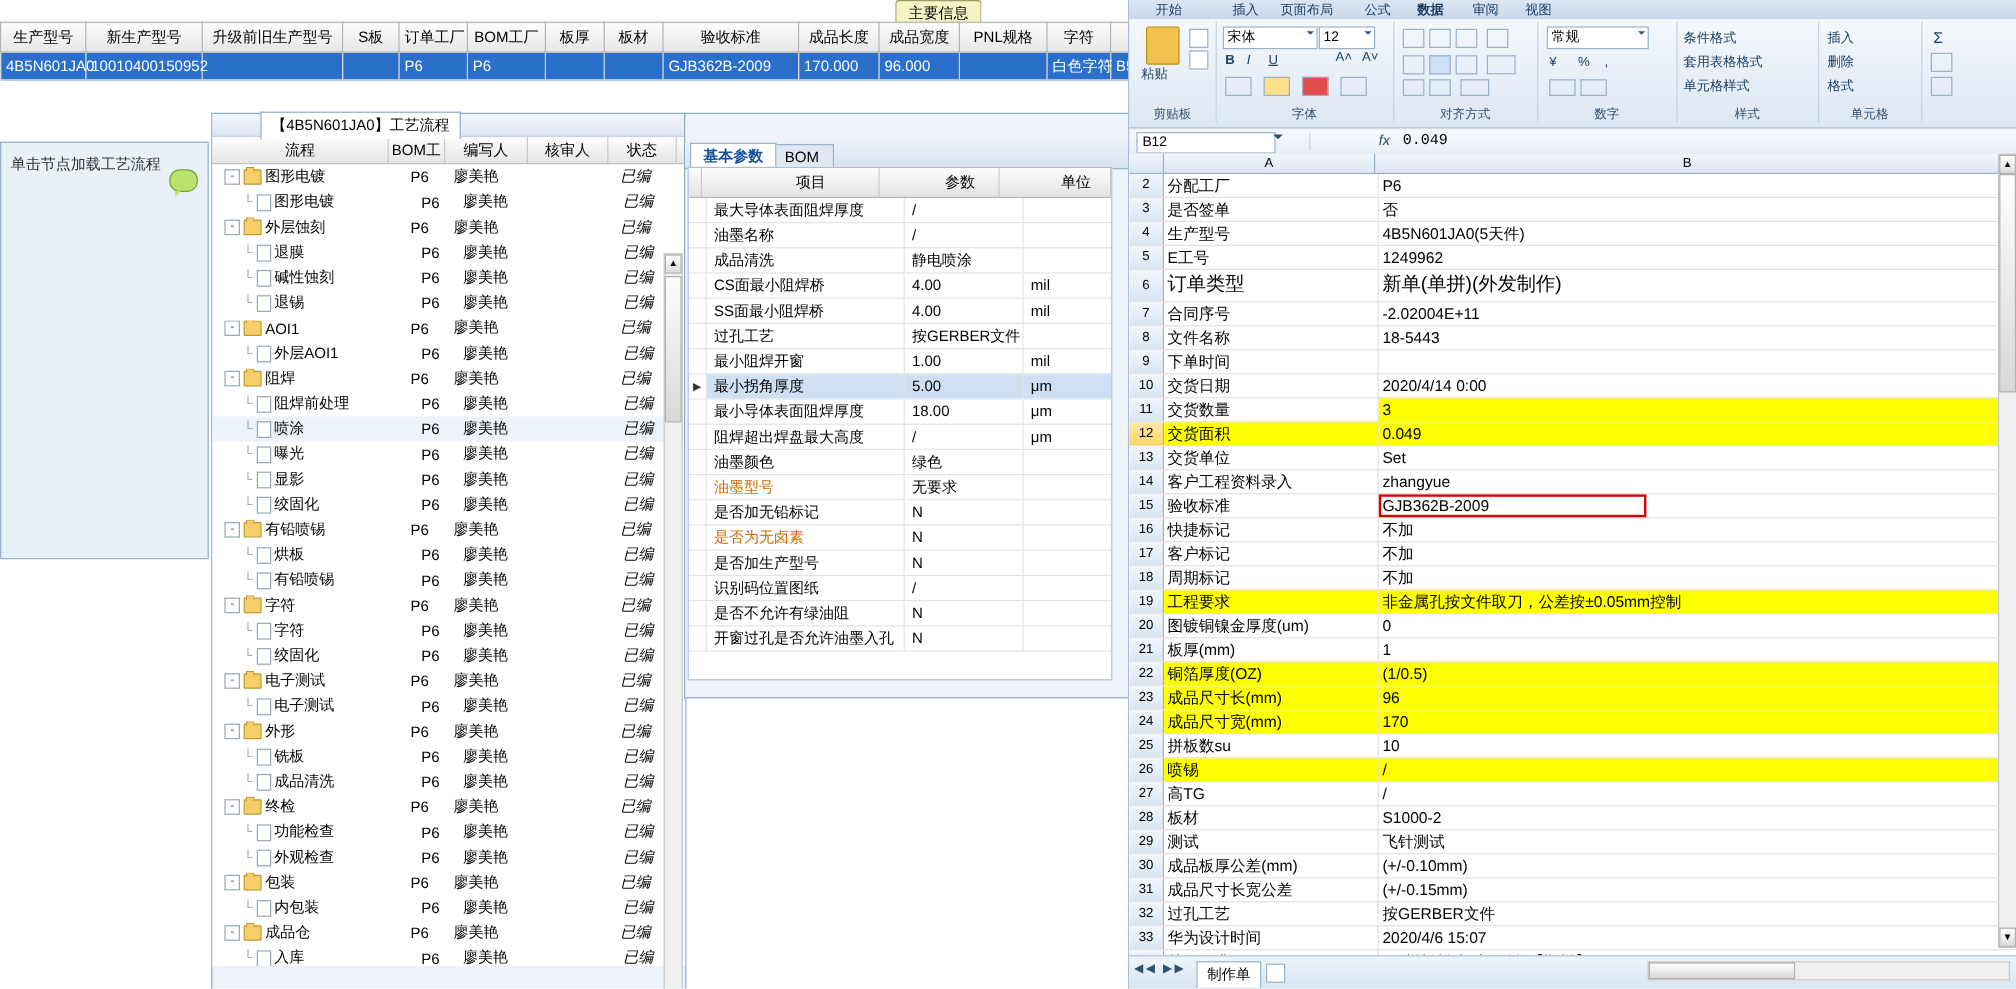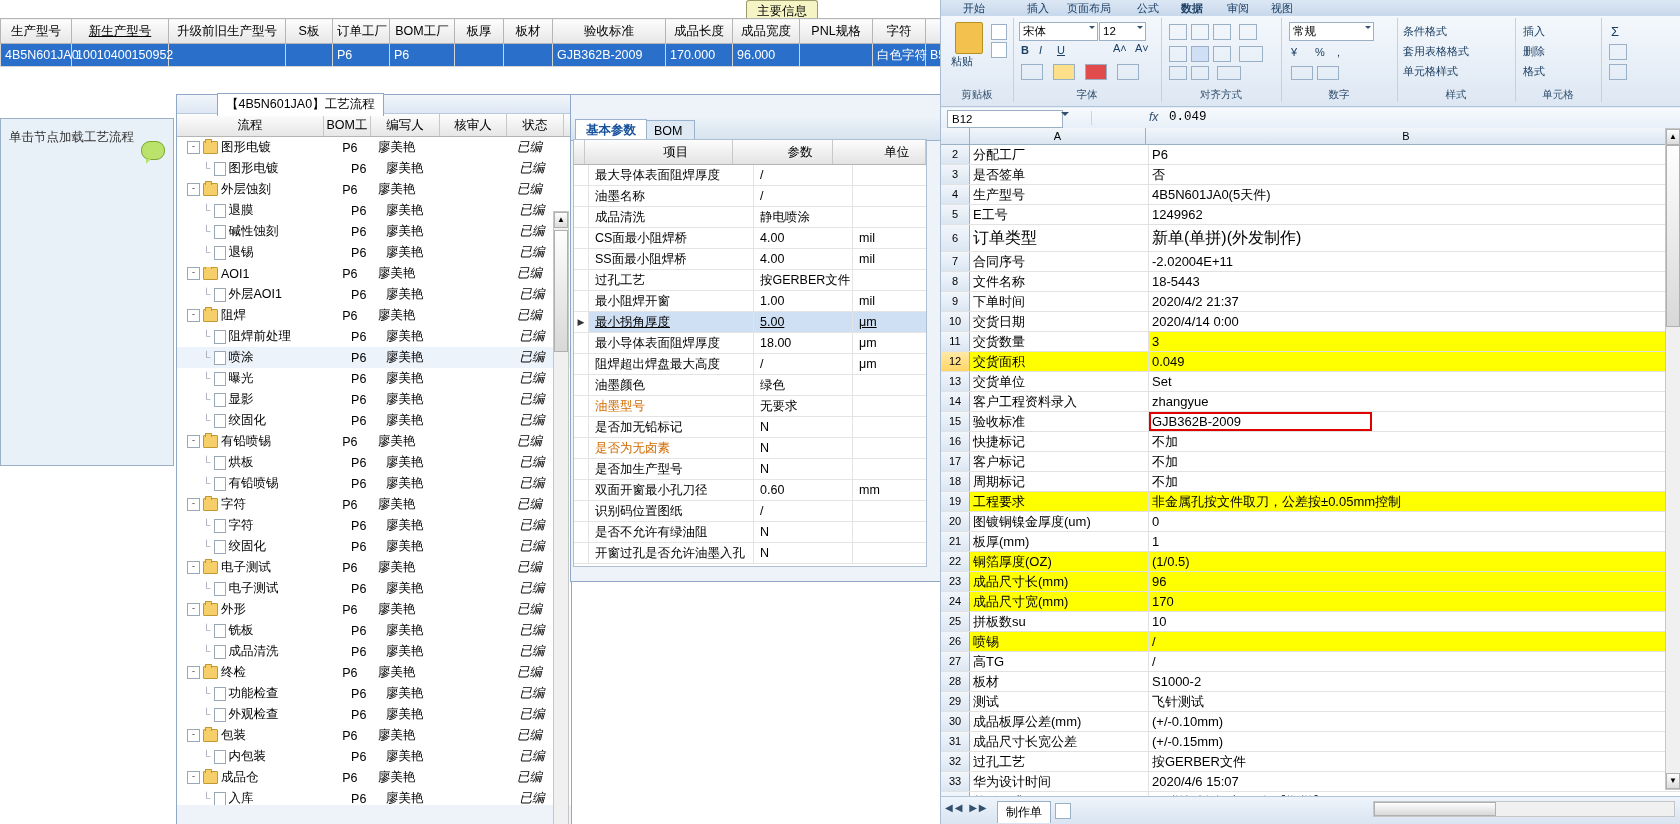--- a/index.html
+++ b/index.html
@@ -48,21 +48,21 @@
   .dtab.active{background:#fff;color:#15509b;font-weight:bold;}
   .dsub{position:absolute;left:4px;top:24px;padding:2px 10px;background:#fff;border:1px solid #9bb2cc;border-bottom:none;font-size:12.5px;font-weight:bold;color:#15509b;}
   .dgrid{position:absolute;left:2px;top:44px;width:352px;height:426px;background:#fff;border:1px solid #aebfd2;overflow:hidden;}
   .dhead{display:flex;background:linear-gradient(#fdfdfd,#e3e3e3);border-bottom:1px solid #b5b5b5;height:24px;gap:35px;}
   .dhead div{border-right:1px solid #c8c8c8;line-height:24px;text-align:center;font-size:12.5px;}
   .dr{display:flex;height:20px;border-bottom:1px solid #e4e4e4;font-size:12.5px;align-items:center;}
   .dc0{width:14px;text-align:center;color:#333;font-size:9px;border-right:1px solid #e4e4e4;height:20px;line-height:20px;flex:none;}
   .dc1{width:158px;padding-left:6px;border-right:1px solid #e4e4e4;height:20px;line-height:20px;overflow:hidden;white-space:nowrap;flex:none;}
   .dc2{width:92px;padding-left:6px;border-right:1px solid #e4e4e4;height:20px;line-height:20px;flex:none;}
   .dc3{width:80px;padding-left:6px;height:20px;line-height:20px;flex:none;}
-  .dr.sel .dc1,.dr.sel .dc2,.dr.sel .dc3{background:#cfe0f5;text-decoration:underline;}
+  .dr.sel .dc1,.dr.sel .dc2,.dr.sel .dc3{background:#cfe0f5;}
   .orange{color:#d06a00;}
   .dotsgrip{position:absolute;left:248px;top:86px;font-size:11px;letter-spacing:2px;color:#8aa0b8;}
   
   .excel{position:absolute;left:940px;top:0;width:740px;height:824px;background:#e8eef6;overflow:hidden;border-left:1px solid #a9bcd3;}
   .ribbontabs{position:absolute;left:0;top:0;width:740px;height:16px;background:linear-gradient(#dce7f4,#c7d8ec);font-size:11px;}
   .rt{position:absolute;top:1px;color:#1c3f63;}
   .ribbon{position:absolute;left:0;top:16px;width:740px;height:90px;background:linear-gradient(#f4f8fc,#dde7f3);border-bottom:1px solid #b2c4d8;}
   .grp{position:absolute;top:2px;height:84px;border-right:1px solid #c3d2e2;}
   .grplabel{position:absolute;bottom:0;width:100%;text-align:center;font-size:10.5px;color:#33506e;}
   .fbox{border:1px solid #9ab0c7;background:#fff;font-size:11.5px;height:17px;line-height:17px;padding-left:3px;position:absolute;}
@@ -98,21 +98,21 @@
 
 <div class="app">
 
   <div class="tabbadge">主要信息</div>
 
   <div class="topgrid">
     <table class="g" id="topTable" style="width:940px">
       <thead>
           <tr id="topHead">
             <th style="width: 62px;">生产型号</th>
-            <th style="width: 88px; text-decoration: underline;">新生产型号</th>
+            <th style="width: 88px;">新生产型号</th>
             <th style="width: 108px;">升级前旧生产型号</th>
             <th style="width: 38px;">S板</th>
             <th style="width: 48px;">订单工厂</th>
             <th style="width: 56px;">BOM工厂</th>
             <th style="width: 40px;">板厚</th>
             <th style="width: 40px;">板材</th>
             <th style="width: 104px;">验收标准</th>
             <th style="width: 58px;">成品长度</th>
             <th style="width: 58px;">成品宽度</th>
             <th style="width: 64px; text-align: center;">PNL规格</th>
@@ -618,26 +618,20 @@
             <div class="dc3"></div>
           </div>
           <div class="dr">
             <div class="dc0"></div>
             <div class="dc1">是否加生产型号</div>
             <div class="dc2">N</div>
             <div class="dc3"></div>
           </div>
           <div class="dr">
             <div class="dc0"></div>
-            <div class="dc1">双面开窗最小孔刀径</div>
-            <div class="dc2">0.60</div>
-            <div class="dc3">mm</div>
-          </div>
-          <div class="dr">
-            <div class="dc0"></div>
             <div class="dc1">识别码位置图纸</div>
             <div class="dc2">/</div>
             <div class="dc3"></div>
           </div>
           <div class="dr">
             <div class="dc0"></div>
             <div class="dc1">是否不允许有绿油阻</div>
             <div class="dc2">N</div>
             <div class="dc3"></div>
           </div>
@@ -781,21 +775,20 @@
           <div class="cb">-2.02004E+11</div>
         </div>
         <div class="xr">
           <div class="rh">8</div>
           <div class="ca">文件名称</div>
           <div class="cb">18-5443</div>
         </div>
         <div class="xr">
           <div class="rh">9</div>
           <div class="ca">下单时间</div>
-          <div class="cb">2020/4/2 21:37</div>
         </div>
         <div class="xr">
           <div class="rh">10</div>
           <div class="ca">交货日期</div>
           <div class="cb">2020/4/14 0:00</div>
         </div>
         <div class="xr">
           <div class="rh">11</div>
           <div class="ca">交货数量</div>
           <div class="cb yellow">3</div>

